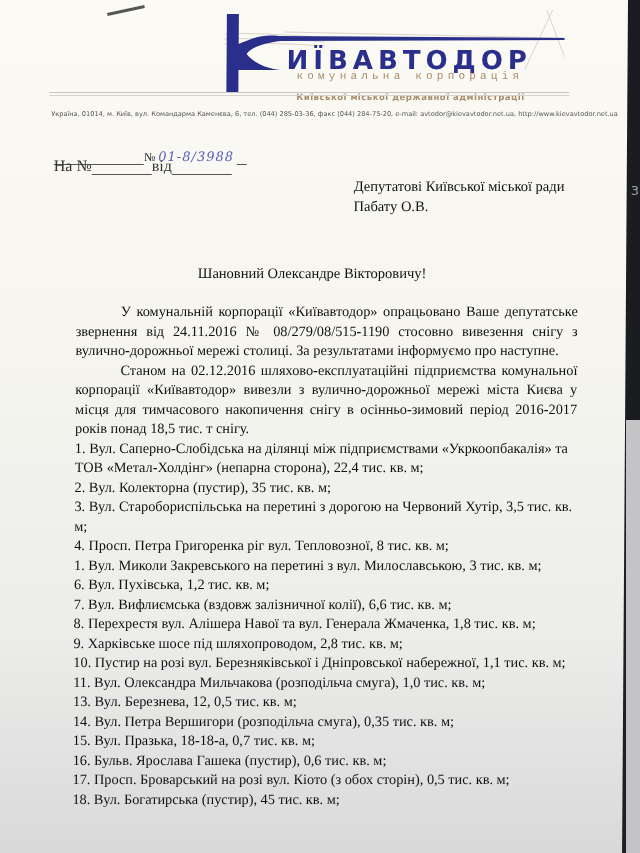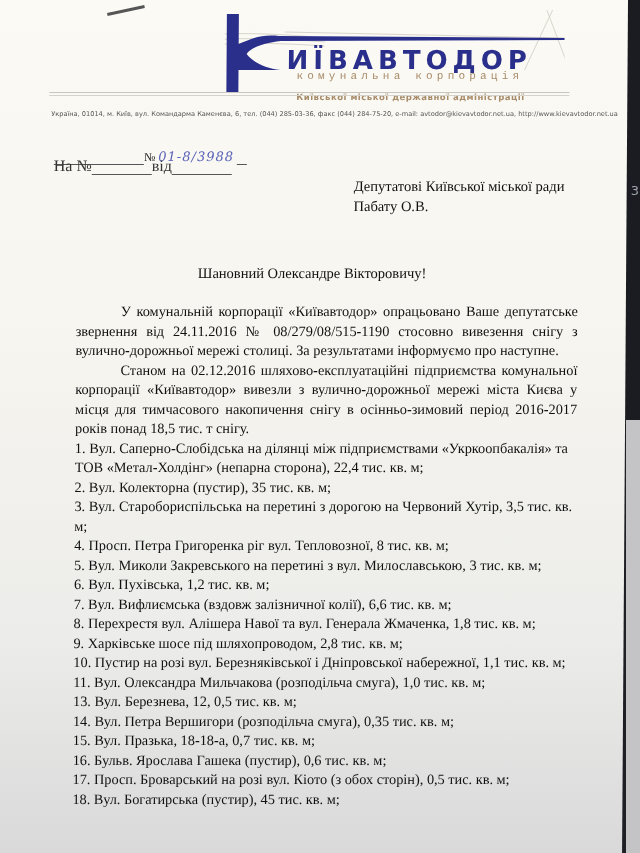--- a/index.html
+++ b/index.html
@@ -118,21 +118,21 @@
   <div class="salutation">Шановний Олександре Вікторовичу!</div>
 
   <div class="body-text">
     <p style="margin-bottom:0">У комунальній корпорації «Київавтодор» опрацьовано Ваше депутатське звернення від 24.11.2016 № 08/279/08/515-1190 стосовно вивезення снігу з вулично-дорожньої мережі столиці. За результатами інформуємо про наступне.</p>
     <p>Станом на 02.12.2016 шляхово-експлуатаційні підприємства комунальної корпорації «Київавтодор» вивезли з вулично-дорожньої мережі міста Києва у місця для тимчасового накопичення снігу в осінньо-зимовий період 2016-2017 років понад 18,5 тис. т снігу.</p>
     <div id="loc-list">
       <p class="list-item">1. Вул. Саперно-Слобідська  на ділянці між підприємствами «Укркоопбакалія» та ТОВ «Метал-Холдінг» (непарна сторона), 22,4 тис. кв. м;</p>
       <p class="list-item">2. Вул. Колекторна (пустир), 35 тис. кв. м;</p>
       <p class="list-item">3. Вул. Старобориспільська на перетині з дорогою на Червоний Хутір, 3,5 тис. кв. м;</p>
       <p class="list-item">4. Просп. Петра Григоренка ріг вул. Тепловозної, 8 тис. кв. м;</p>
-      <p class="list-item">5. Вул. Миколи Закревського на перетині з вул. Милославською, 3 тис. кв. м;</p>
+      <p class="list-item">1. Вул. Миколи Закревського на перетині з вул. Милославською, 3 тис. кв. м;</p>
       <p class="list-item">6. Вул. Пухівська, 1,2 тис. кв. м;</p>
       <p class="list-item">7. Вул. Вифлиємська  (вздовж залізничної колії), 6,6 тис. кв. м;</p>
       <p class="list-item">8. Перехрестя вул. Алішера Навої та вул. Генерала Жмаченка, 1,8 тис. кв. м;</p>
       <p class="list-item">9. Харківське шосе під шляхопроводом, 2,8 тис. кв. м;</p>
       <p class="list-item">10. Пустир на розі вул. Березняківської і Дніпровської набережної, 1,1 тис. кв. м;</p>
       <p class="list-item">11. Вул. Олександра Мильчакова (розподільча смуга), 1,0 тис. кв. м;</p>
       <p class="list-item">13. Вул. Березнева, 12, 0,5 тис. кв. м;</p>
       <p class="list-item">14. Вул. Петра Вершигори (розподільча смуга), 0,35 тис. кв. м;</p>
       <p class="list-item">15. Вул. Празька, 18-18-а, 0,7 тис. кв. м;</p>
       <p class="list-item">16. Бульв. Ярослава Гашека (пустир), 0,6 тис. кв. м;</p>

